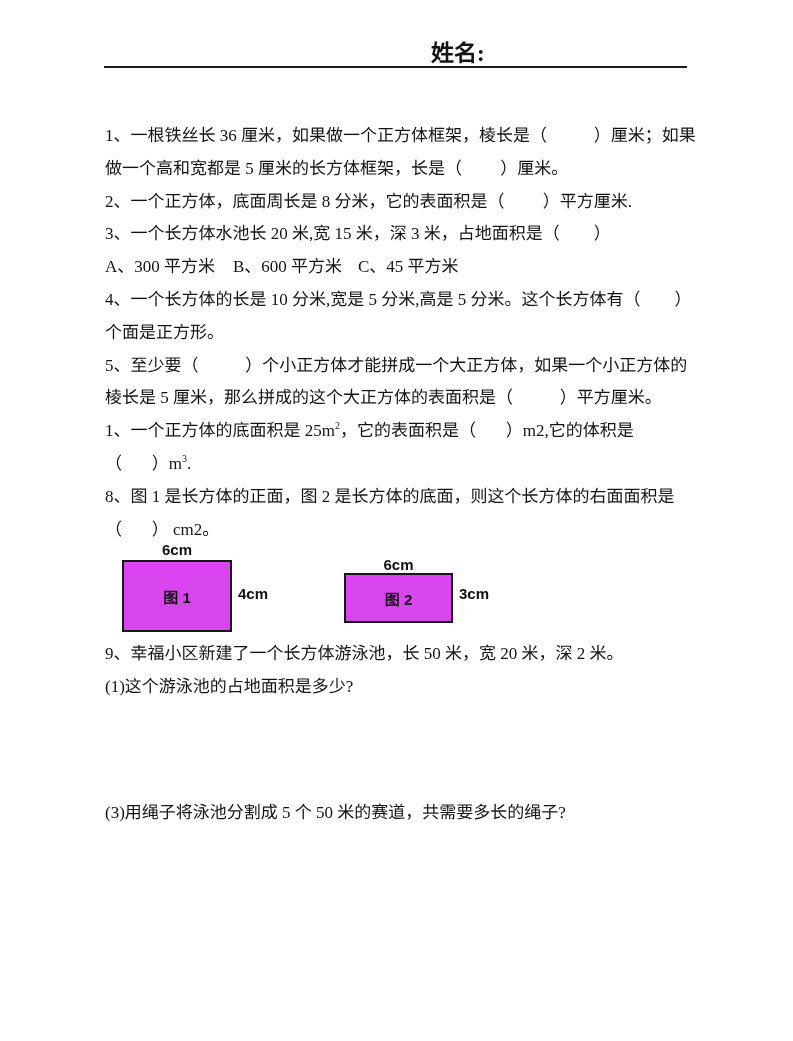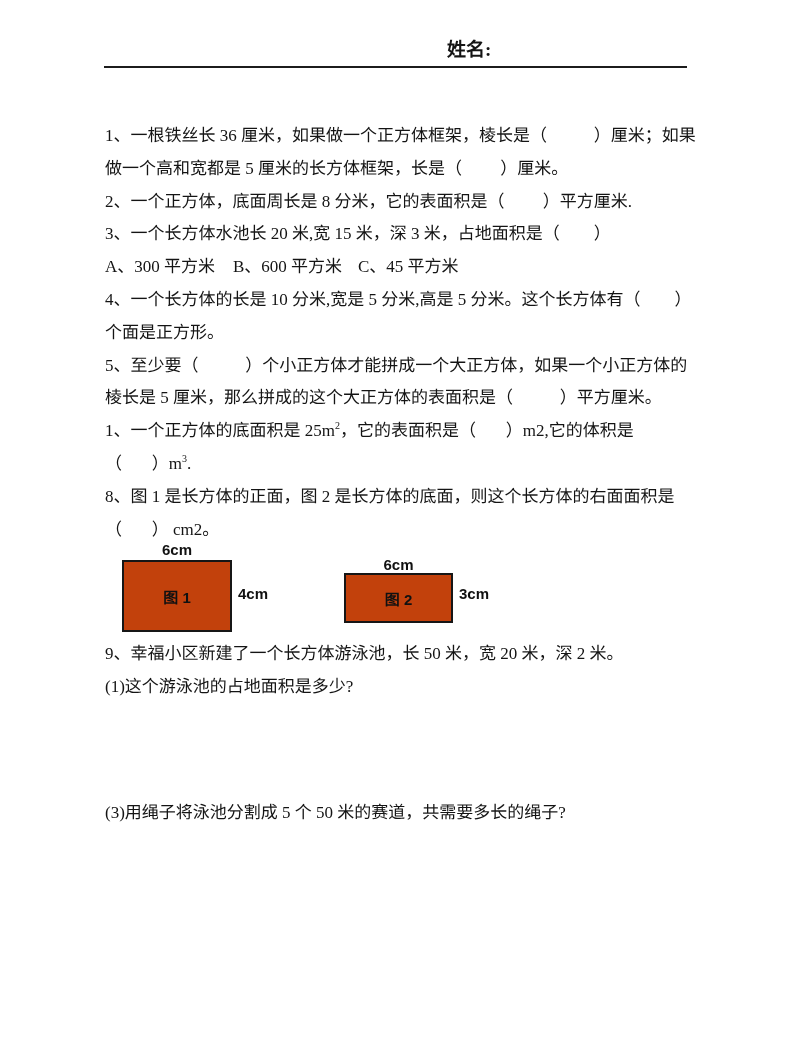--- a/index.html
+++ b/index.html
@@ -2,39 +2,39 @@
 <html lang="zh-CN"><head>
 <meta charset="utf-8">
 <style>
   html,body { margin:0; padding:0; background:#ffffff; }
   .page {
     position:relative; width:793px; height:1041px; background:#ffffff;
     font-family:"Liberation Serif","DejaVu Serif",serif; color:#141414; overflow:hidden;
   }
   .name-label {
     position:absolute; left:431px; top:34px;
-    font-family:Liberation Serif, serif; font-weight:700; font-size:19px;margin-left:16px;
+    font-family:Liberation Serif, serif; font-weight:700; font-size:23px;
   }
   .divider { position:absolute; left:104px; top:66px; width:583px; height:0; border-top:2px solid #1c1c1c; }
   .title {
     position:absolute; left:0; top:76px; width:793px; text-align:center;
     font-family:"Liberation Sans","DejaVu Sans",sans-serif; font-weight:700; font-size:28px; color:#0d0d0d;
   }
   .content { position:absolute; left:105px; top:120px; width:620px; }
   .line { margin:0; font-size:17px; line-height:32.8px; white-space:pre; }
   .options-row { position:relative; height:32.8px; }
   .options-row .opt { position:absolute; top:0; font-size:17px; line-height:32.8px; white-space:pre; }
   sup { font-size:10px; line-height:0; position:relative; top:-7px; vertical-align:baseline; }
   .figures { position:relative; height:92px; }
   .dim {
     position:absolute; font-family:"Liberation Sans","DejaVu Sans",sans-serif;
     font-weight:600; font-size:15px; line-height:18px; color:#111;
   }
   .fig-rect {
-    position:absolute; border:2px solid #161616; background:#c2410c;
+    position:absolute; border:2px solid #161616; background:#d946ef;
     display:flex; align-items:center; justify-content:center;
     font-family:"Liberation Sans","DejaVu Sans",sans-serif; font-size:15px; font-weight:600; color:#111;
   }
   .mt-q9 { }
   .mt-p2 { margin-top:62px; }
   .mt-p3 { margin-top:93px; }
 </style>
 </head>
 <body>
 

